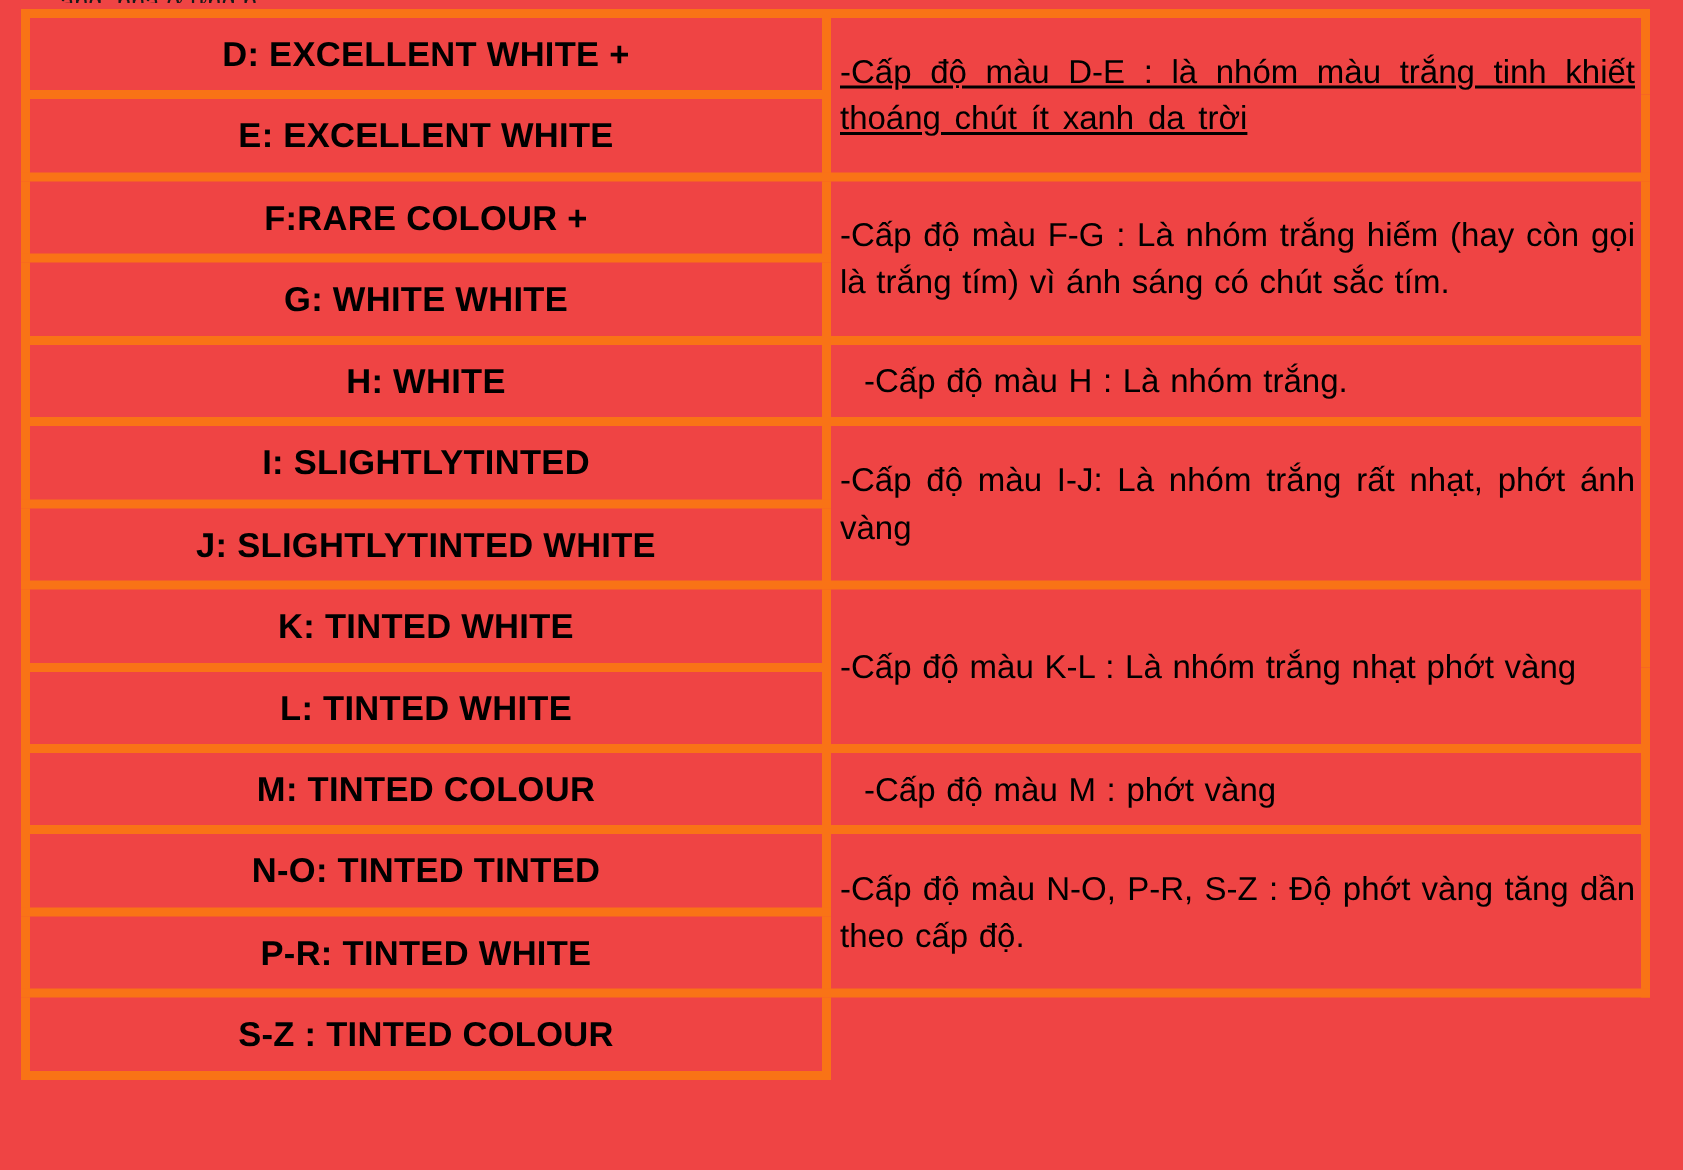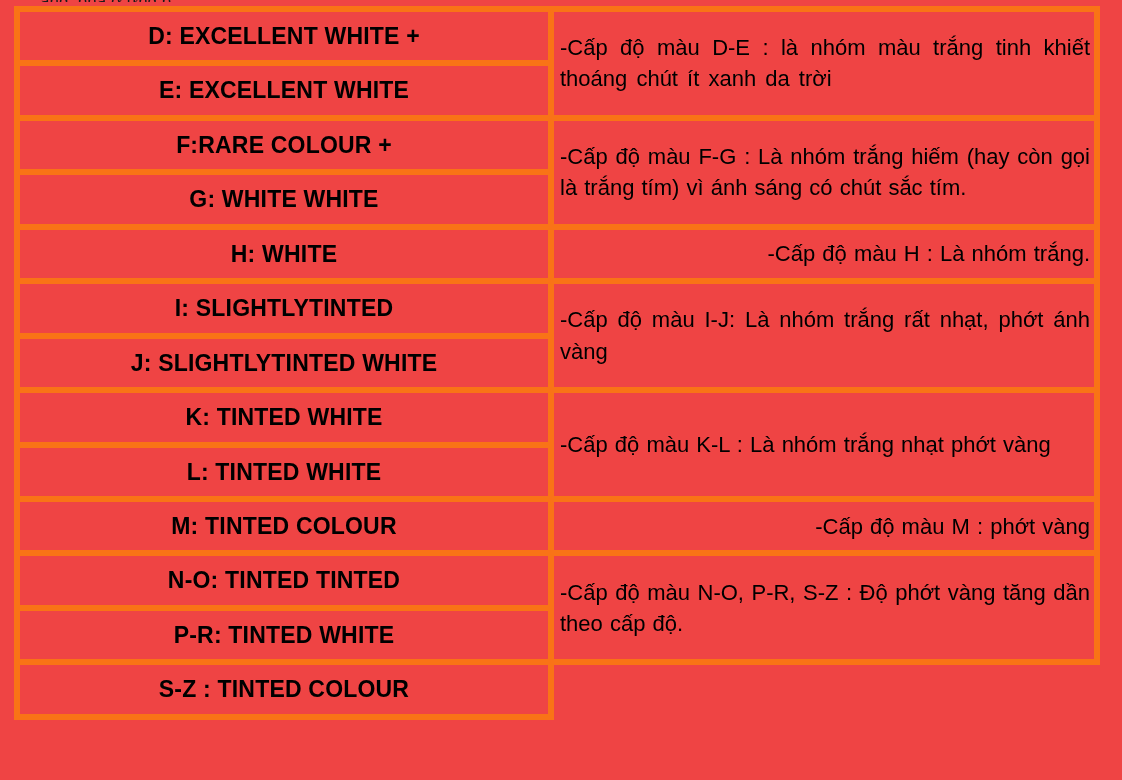--- a/index.html
+++ b/index.html
@@ -62,23 +62,25 @@
   .desc {
     font-size: 22px;
     line-height: 1.42;
     padding: 6px 4px 6px 6px;
     text-align: justify;
     text-justify: inter-word;
     word-spacing: 1px;
   }
   .desc.tight {
     word-spacing: 3px;
+    text-decoration: underline;
   }
   .desc.nojust {
-    text-align: right;
+    text-align: left;
+    margin-left: 16px;
   }
   
   tr.last-row td.col-right {
     border-top: 2px solid #000000;
     border-bottom: none;
     border-right: none;
     border-left: 2px solid #000000;
     height: 30px;
   }
 </style>

